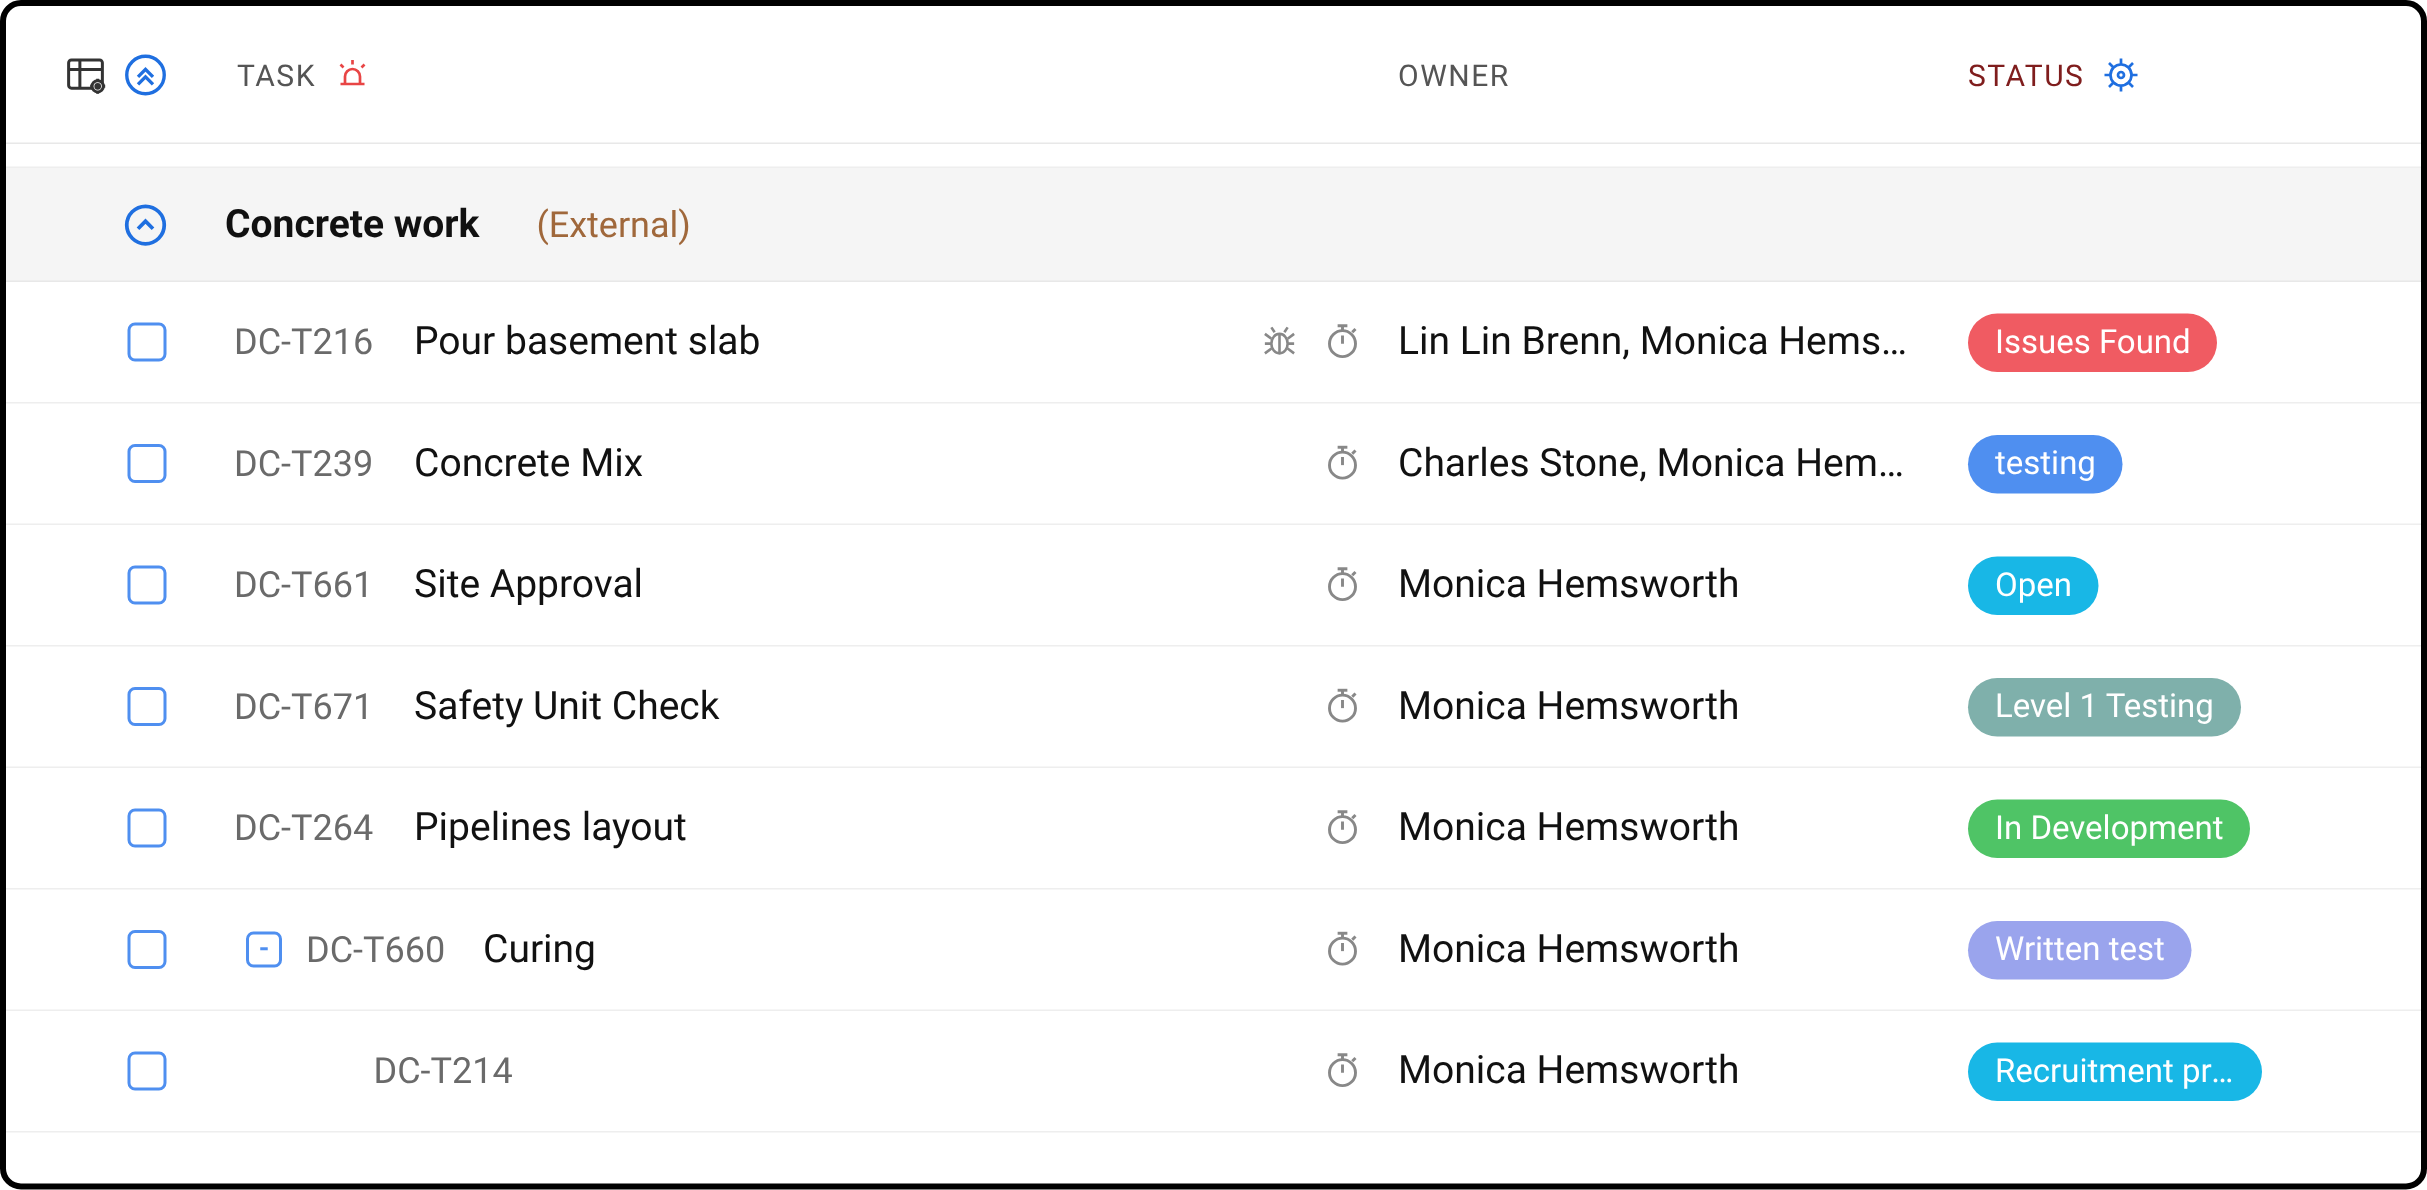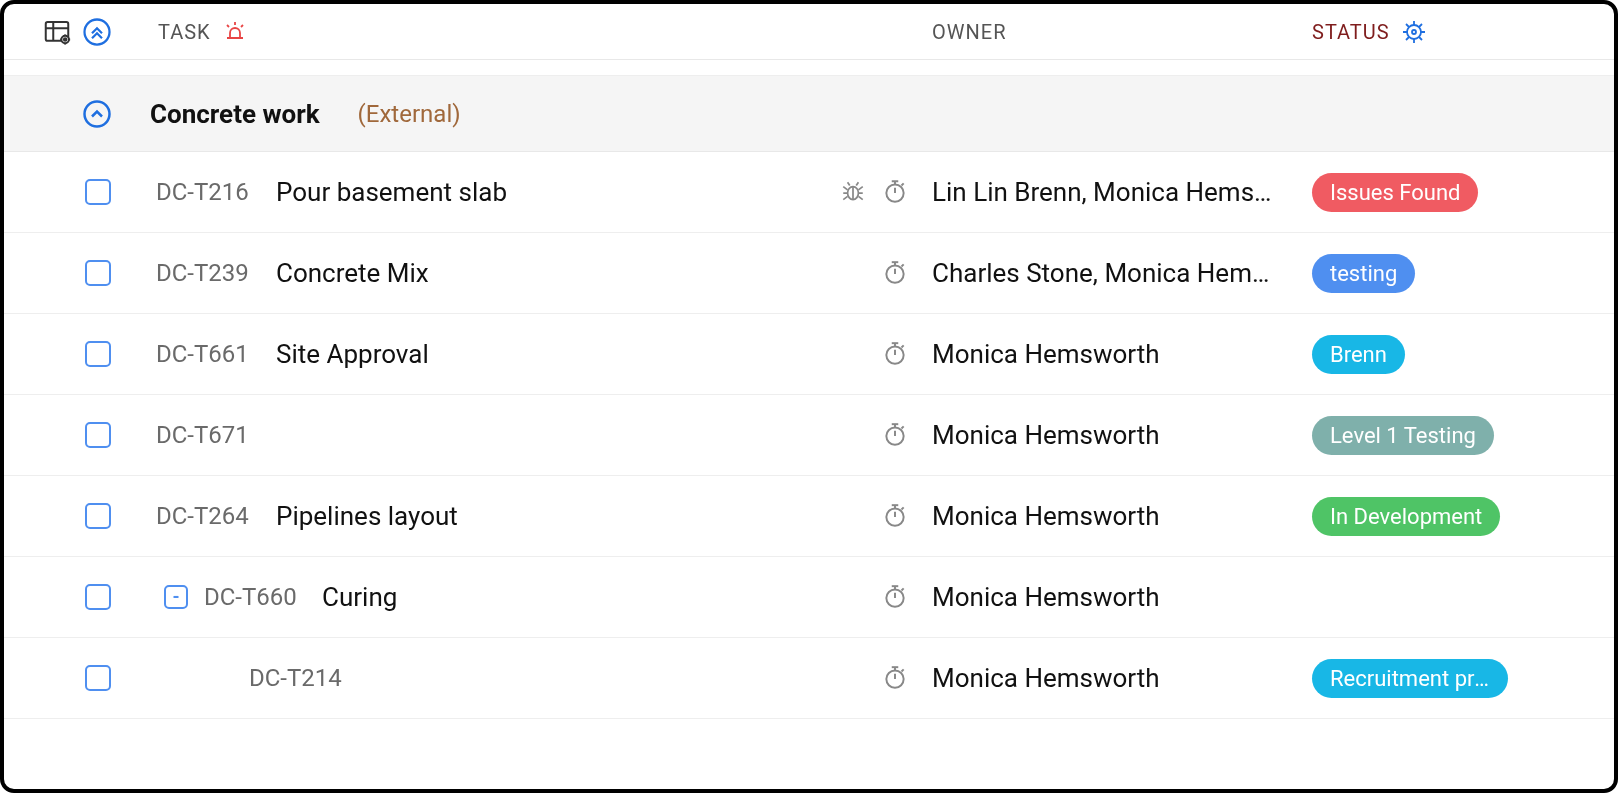--- a/index.html
+++ b/index.html
@@ -8,21 +8,21 @@
     background: #fff;
     width: 1618px;
     height: 793px;
     border: 4px solid #000;
     border-radius: 14px;
     overflow: hidden;
   }
   .header {
     display: flex;
     align-items: center;
-    height: 56px;
+    height: 92px;
     padding: 0 38px;
     border-bottom: 1px solid #e8e8e8;
     position: relative;
   }
   .header-left {
     display: flex;
     align-items: center;
     gap: 10px;
   }
   .header-task-label {
@@ -281,25 +281,26 @@
           <svg width="26" height="26" viewBox="0 0 24 24" fill="none" stroke="#888" stroke-width="1.8">
   <circle cx="12" cy="13" r="8"></circle>
   <line x1="12" y1="13" x2="12" y2="8"></line>
   <line x1="9" y1="2" x2="15" y2="2"></line>
   <line x1="12" y1="2" x2="12" y2="5"></line>
   <line x1="18" y1="6" x2="20" y2="4"></line>
 </svg>
         </span>
       </div>
       <div class="owner-text">Monica Hemsworth</div>
-      <div class="status-badge" style="background: rgb(24, 183, 230);">Brenn</div>
+      <div class="status-badge" style="background: rgb(24, 183, 230);">Open</div>
     </div>
     <div class="task-row">
       <div class="checkbox"></div>
       <div class="task-id" style="left: 152px;">DC-T671</div>
+      <div class="task-title" style="left: 272px;">Safety Unit Check</div>
       <div class="row-icons">
         <span class="icon-btn">
           <svg width="26" height="26" viewBox="0 0 24 24" fill="none" stroke="#888" stroke-width="1.8">
   <circle cx="12" cy="13" r="8"></circle>
   <line x1="12" y1="13" x2="12" y2="8"></line>
   <line x1="9" y1="2" x2="15" y2="2"></line>
   <line x1="12" y1="2" x2="12" y2="5"></line>
   <line x1="18" y1="6" x2="20" y2="4"></line>
 </svg>
         </span>
@@ -335,20 +336,21 @@
           <svg width="26" height="26" viewBox="0 0 24 24" fill="none" stroke="#888" stroke-width="1.8">
   <circle cx="12" cy="13" r="8"></circle>
   <line x1="12" y1="13" x2="12" y2="8"></line>
   <line x1="9" y1="2" x2="15" y2="2"></line>
   <line x1="12" y1="2" x2="12" y2="5"></line>
   <line x1="18" y1="6" x2="20" y2="4"></line>
 </svg>
         </span>
       </div>
       <div class="owner-text">Monica Hemsworth</div>
+      <div class="status-badge" style="background: rgb(154, 164, 237);">Written test</div>
     </div>
     <div class="task-row">
       <div class="checkbox"></div>
       <div class="task-id" style="left: 245px;">DC-T214</div>
       <div class="row-icons">
         <span class="icon-btn">
           <svg width="26" height="26" viewBox="0 0 24 24" fill="none" stroke="#888" stroke-width="1.8">
   <circle cx="12" cy="13" r="8"></circle>
   <line x1="12" y1="13" x2="12" y2="8"></line>
   <line x1="9" y1="2" x2="15" y2="2"></line>

